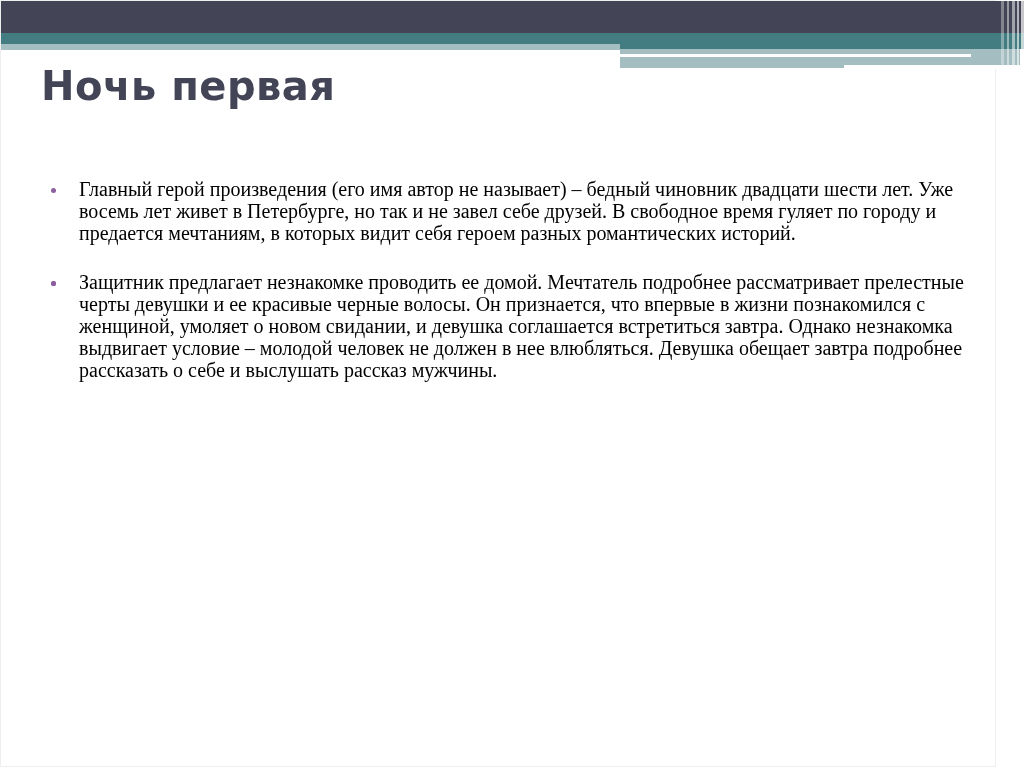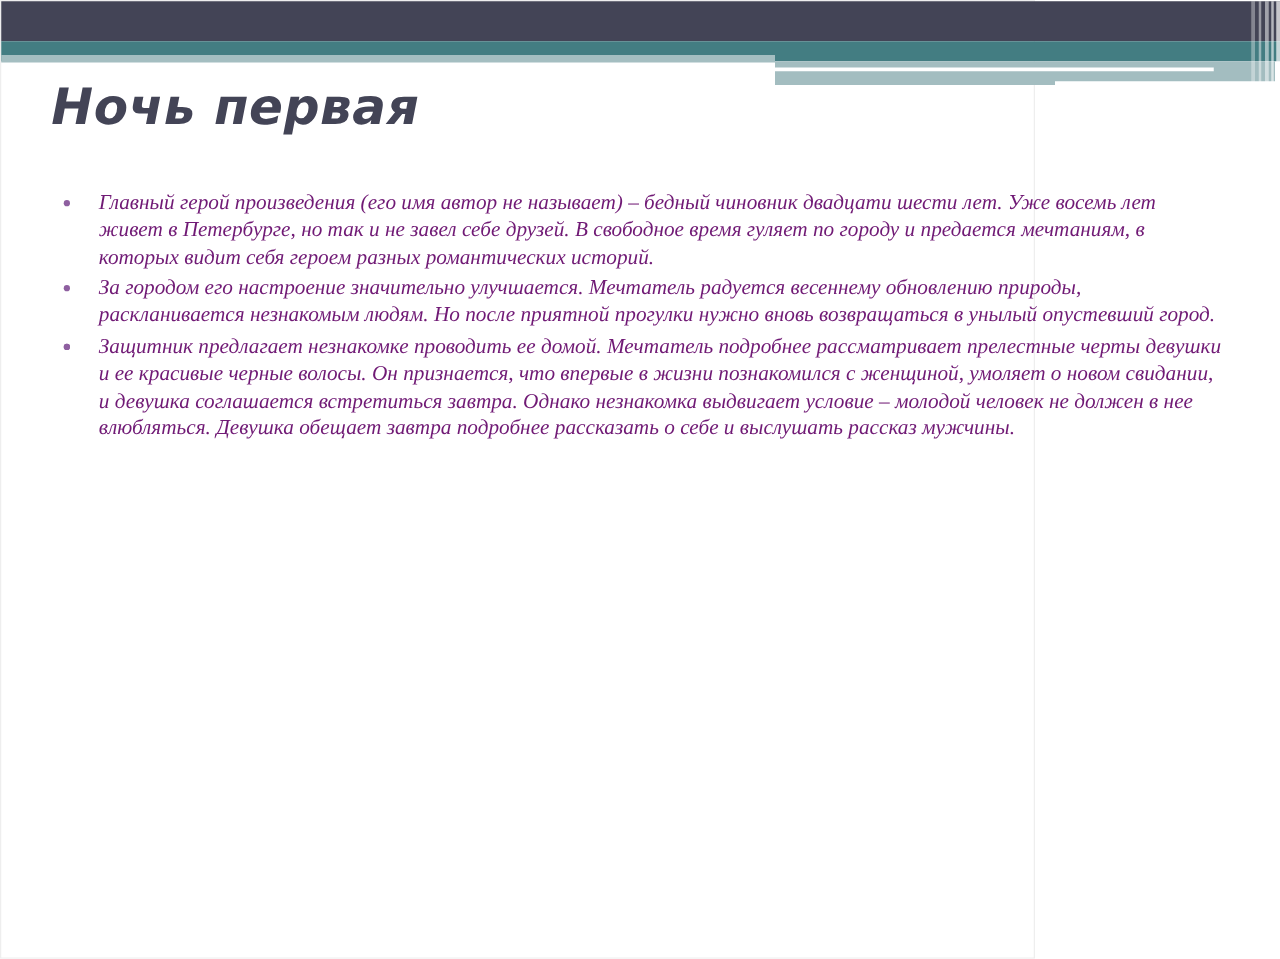--- a/index.html
+++ b/index.html
@@ -1,42 +1,42 @@
 <!DOCTYPE html>
 <html><head>
   <meta charset="utf-8">
   <style>
     html, body { margin: 0; padding: 0; }
     body {
       width: 1024px; height: 767px; position: relative; overflow: hidden;
       background: #ffffff;
       font-family: "Liberation Serif", "DejaVu Serif", serif;
     }
-    .slide { position: absolute; left: 0; top: 0; width: 828px; height: 767px; background: #fff; border: 1px solid #eeeeee; box-sizing: border-box; font-style: italic; }
+    .slide { position: absolute; left: 0; top: 0; width: 996px; height: 767px; background: #fff; border: 1px solid #eeeeee; box-sizing: border-box; }
     .band { position: absolute; }
     .band-dark { left: 0; top: 0; width: 1024px; height: 32px; background: #434456; }
     .band-teal { left: 0; top: 32px; width: 1024px; height: 16px; background: #437d82; }
     .band-light-left { left: 0; top: 43px; width: 619px; height: 6px; background: #a4bec1; }
     .band-light-right { left: 619px; top: 48px; width: 400px; height: 19px; background: #a3bdc0; }
     .band-white-line { left: 619px; top: 53px; width: 351px; height: 3px; background: #ffffff; }
     .band-white-gap { left: 843px; top: 64px; width: 181px; height: 4px; background: #ffffff; }
     .stripe { position: absolute; top: 0; height: 68px; }
     .title {
       position: absolute; left: 40px; top: 62px;
       font-family: "DejaVu Sans", "Liberation Sans", sans-serif;
       font-weight: bold; font-size: 40px; color: #434456; letter-spacing: 0.5px;
       margin: 0;
     }
     .bullets {
       position: absolute; left: 48px; top: 150px; width: 930px;
       list-style: none; margin: 0; padding: 0;
     }
     .bullet {
       position: relative; padding-left: 30px; margin-bottom: 3px;
-      font-size: 17px; line-height: 21.8px; color: #701a75;
+      font-size: 20px; line-height: 21.8px; color: #000000; margin-top: 28px;
     }
     .bullet-dot {
       position: absolute; left: 2px; top: 9px; width: 5px; height: 5px;
       border-radius: 50%; background: #8e5fa0;
     }
   </style>
 </head>
 <body>
 
 <div class="slide">
@@ -55,23 +55,19 @@
 
   <h1 class="title">Ночь первая</h1>
 
   <ul class="bullets">
     <li class="bullet">
       <span class="bullet-dot"></span>
       <span>Главный герой произведения (его имя автор не называет) – бедный чиновник двадцати шести лет. Уже восемь лет живет в Петербурге, но так и не завел себе друзей. В свободное время гуляет по городу и предается мечтаниям, в которых видит себя героем разных романтических историй.</span>
     </li>
     <li class="bullet">
       <span class="bullet-dot"></span>
-      <span>За городом его настроение значительно улучшается. Мечтатель радуется весеннему обновлению природы, раскланивается незнакомым людям. Но после приятной прогулки нужно вновь возвращаться в унылый опустевший город.</span>
-    </li>
-    <li class="bullet">
-      <span class="bullet-dot"></span>
     </li>
     <li class="bullet">
       <span class="bullet-dot"></span>
       <span>Защитник предлагает незнакомке проводить ее домой. Мечтатель подробнее рассматривает прелестные черты девушки и ее красивые черные волосы. Он признается, что впервые в жизни познакомился с женщиной, умоляет о новом свидании, и девушка соглашается встретиться завтра. Однако незнакомка выдвигает условие – молодой человек не должен в нее влюбляться. Девушка обещает завтра подробнее рассказать о себе и выслушать рассказ мужчины.</span>
     </li>
   </ul>
 </div>
 
 </body></html>

